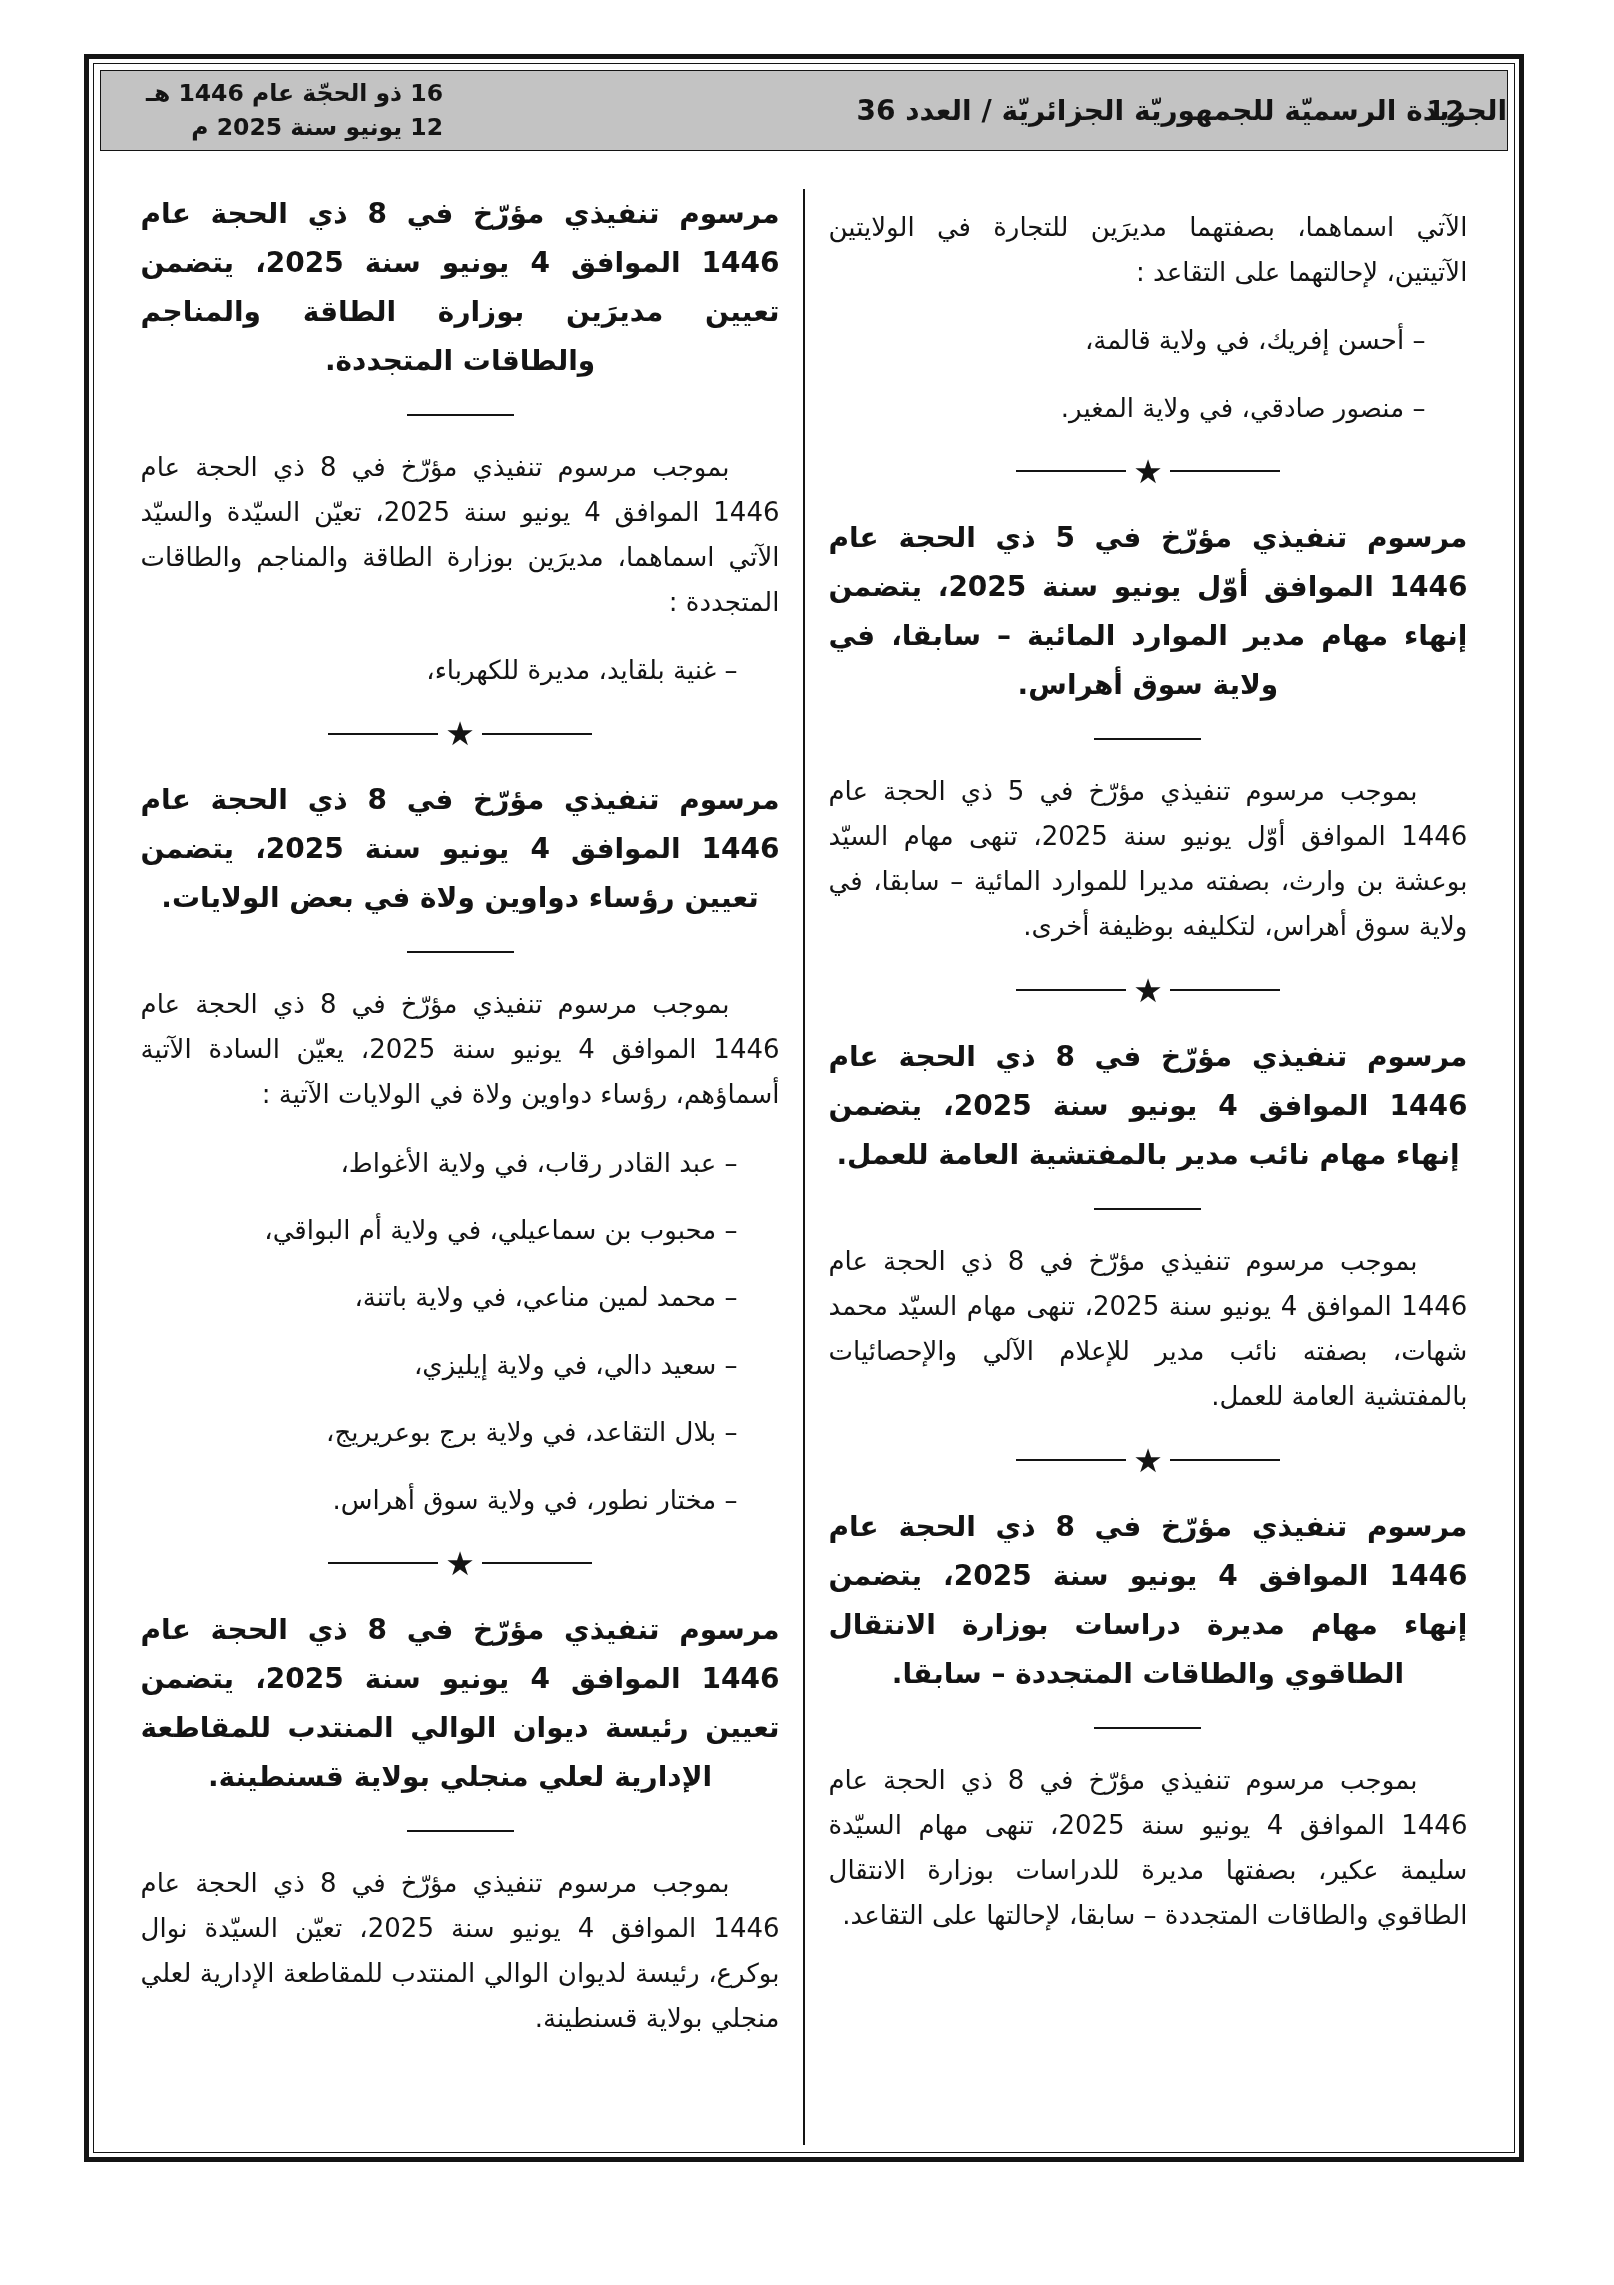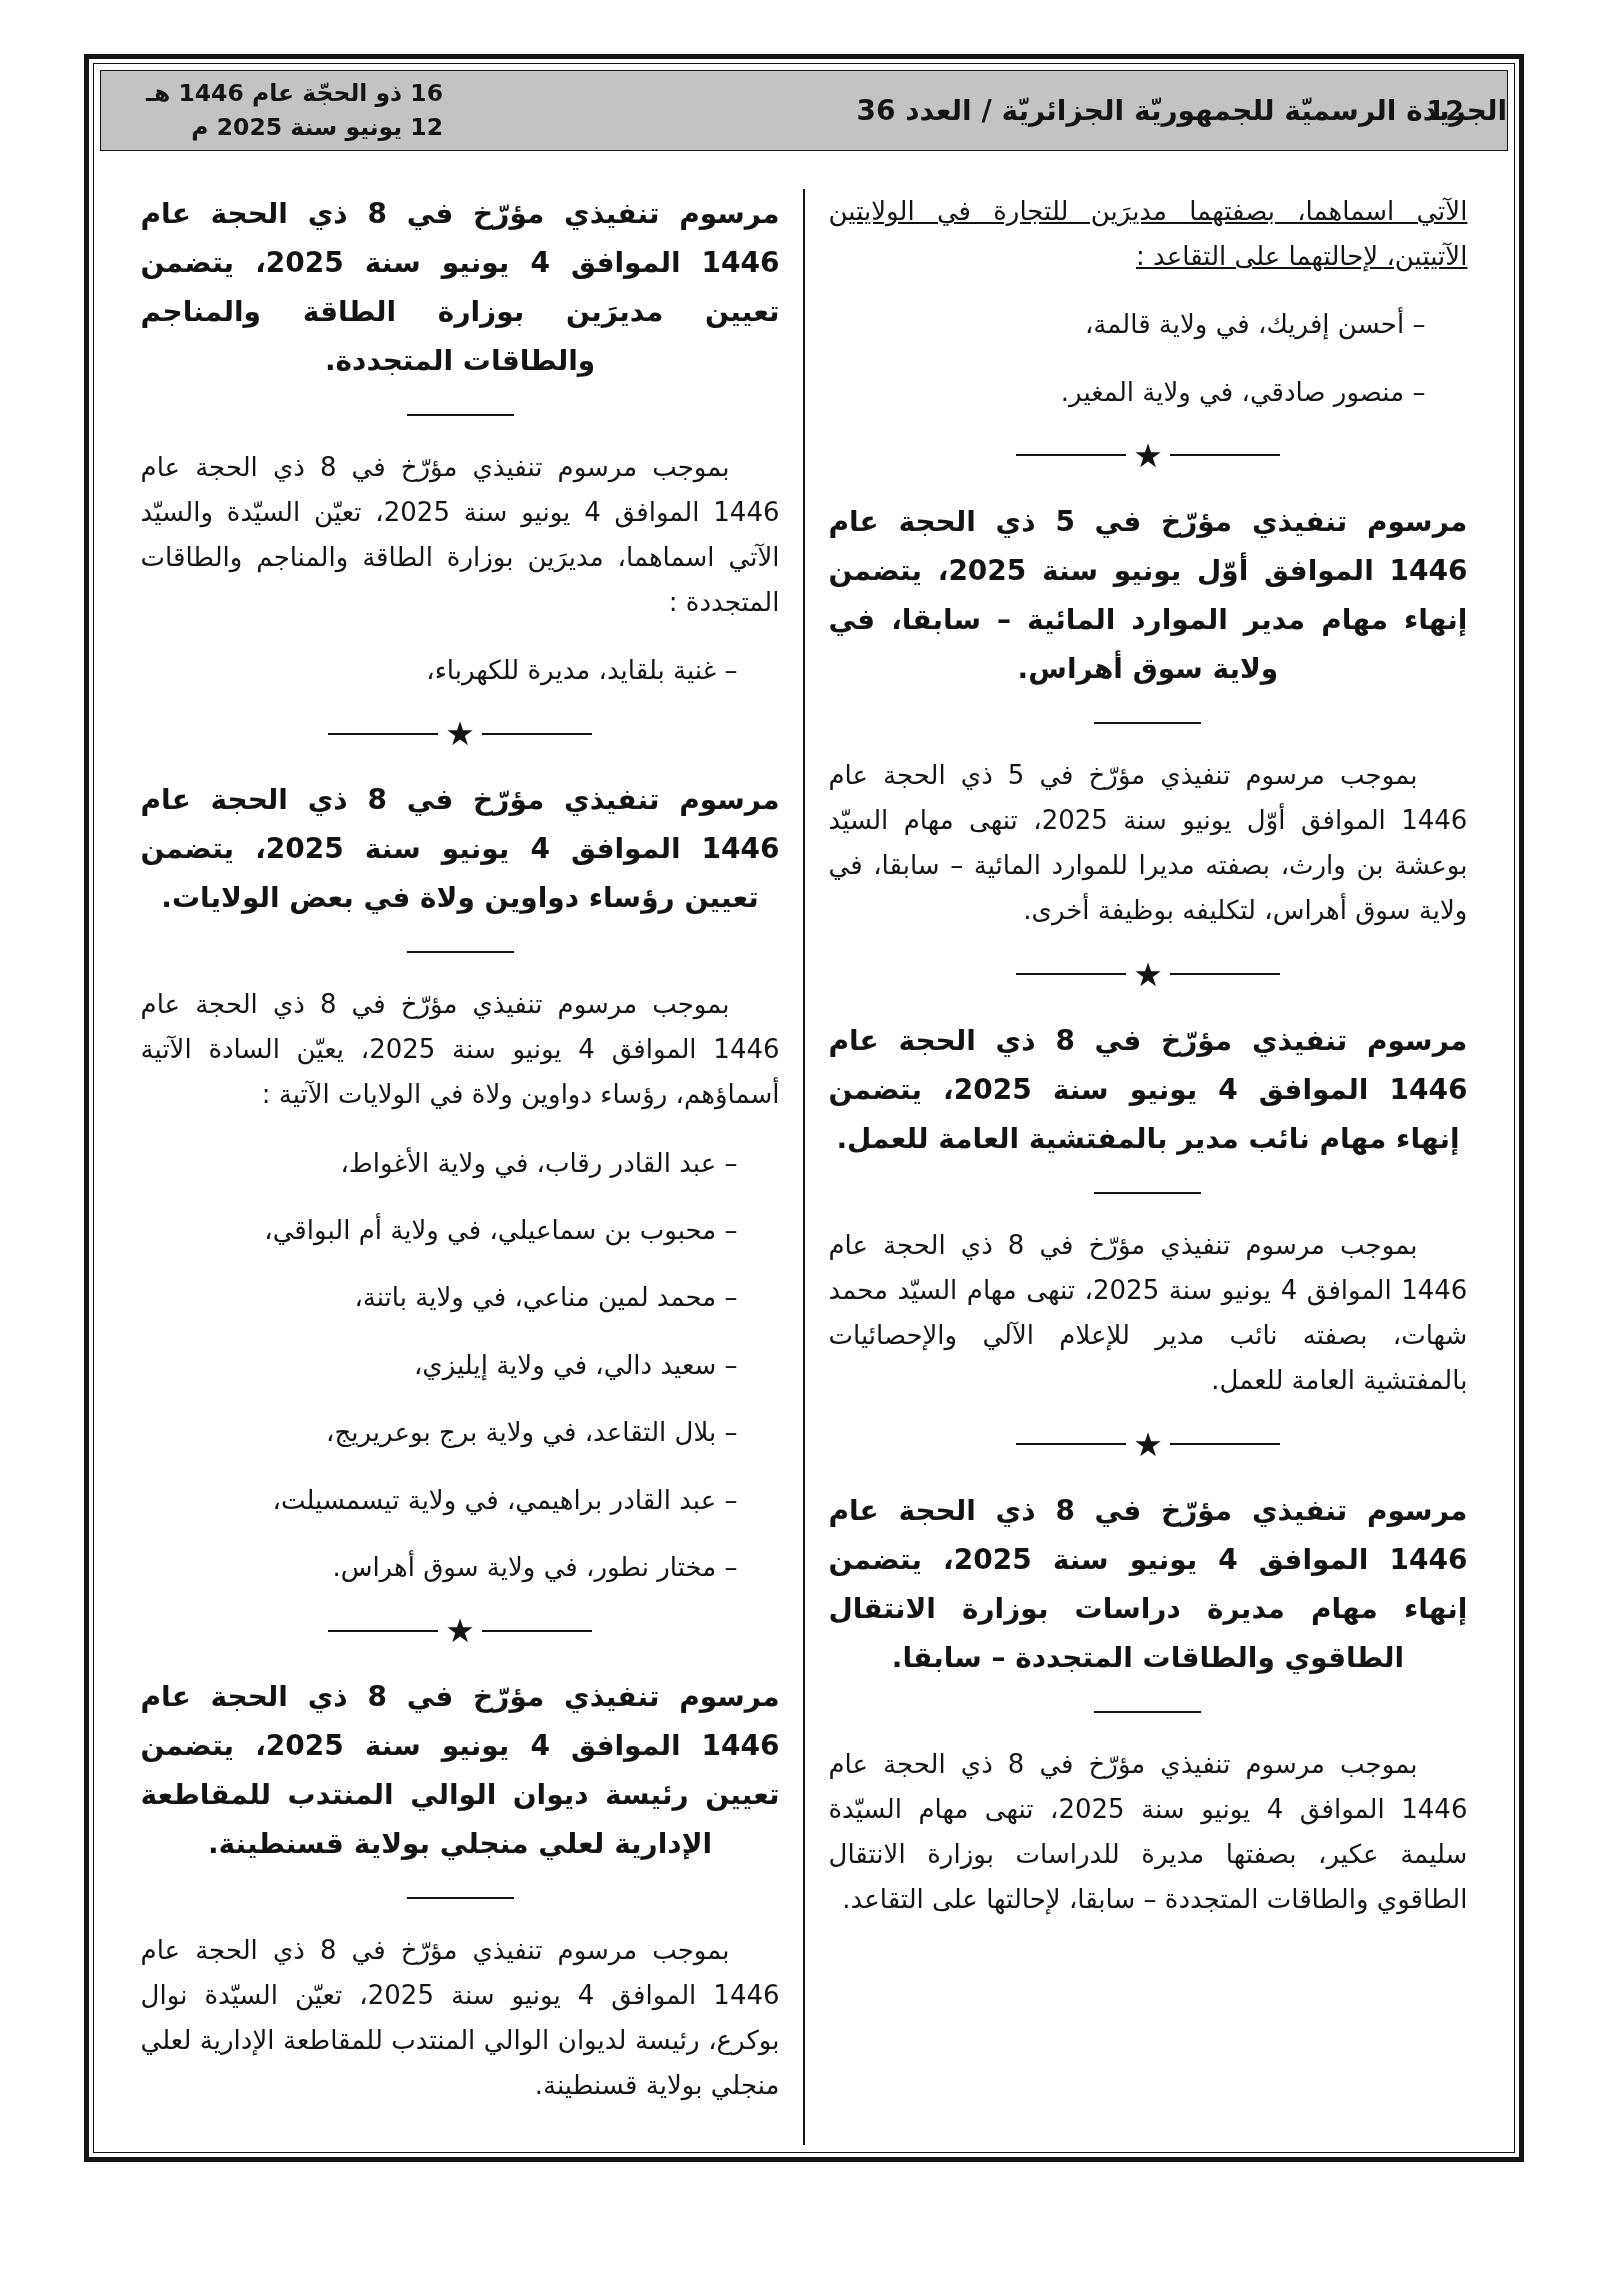--- a/index.html
+++ b/index.html
@@ -85,21 +85,21 @@
   }
   
   .col-right { border-left: 2.7px solid #141414; }
   .para {
     font-size: 26px;
     line-height: 45px;
     text-align: justify;
     margin: 11px 0 12.7px 0;
     text-indent: 50px;
   }
-  .para.no-indent { text-indent: 0; margin-top: 0; text-decoration: underline; }
+  .para.no-indent { text-indent: 0; margin-top: 16px; }
   .list-item {
     font-size: 26px;
     line-height: 43px;
     margin: 24.4px 0;
     padding-right: 42px;
     text-align: justify;
   }
   .heading {
     font-size: 28px;
     line-height: 49px;
@@ -191,21 +191,20 @@
             <span class="sep-line"></span>
         </div>
         <h2 class="heading">مرسوم تنفيذي مؤرّخ في 8 ذي الحجة عام 1446 الموافق 4 يونيو سنة 2025، يتضمن تعيين رؤساء دواوين ولاة في بعض الولايات.</h2>
         <div class="line-sep"></div>
         <p class="para">بموجب مرسوم تنفيذي مؤرّخ في 8 ذي الحجة عام 1446 الموافق 4 يونيو سنة 2025، يعيّن السادة الآتية أسماؤهم، رؤساء دواوين ولاة في الولايات الآتية :</p>
         <p class="list-item">– عبد القادر رقاب، في ولاية الأغواط،</p>
         <p class="list-item">– محبوب بن سماعيلي، في ولاية أم البواقي،</p>
         <p class="list-item">– محمد لمين مناعي، في ولاية باتنة،</p>
         <p class="list-item">– سعيد دالي، في ولاية إيليزي،</p>
         <p class="list-item">– بلال التقاعد، في ولاية برج بوعريريج،</p>
-        <p class="list-item">– عبد القادر براهيمي، في ولاية تيسمسيلت،</p>
         <p class="list-item">– مختار نطور، في ولاية سوق أهراس.</p>
         <div class="star-sep">
           <span class="sep-line"></span>
             <span class="star">★</span>
             <span class="sep-line"></span>
         </div>
         <h2 class="heading">مرسوم تنفيذي مؤرّخ في 8 ذي الحجة عام 1446 الموافق 4 يونيو سنة 2025، يتضمن تعيين رئيسة ديوان الوالي المنتدب للمقاطعة الإدارية لعلي منجلي بولاية قسنطينة.</h2>
         <div class="line-sep"></div>
         <p class="para">بموجب مرسوم تنفيذي مؤرّخ في 8 ذي الحجة عام 1446 الموافق 4 يونيو سنة 2025، تعيّن السيّدة نوال بوكرع، رئيسة لديوان الوالي المنتدب للمقاطعة الإدارية لعلي منجلي بولاية قسنطينة.</p>
       </div>

